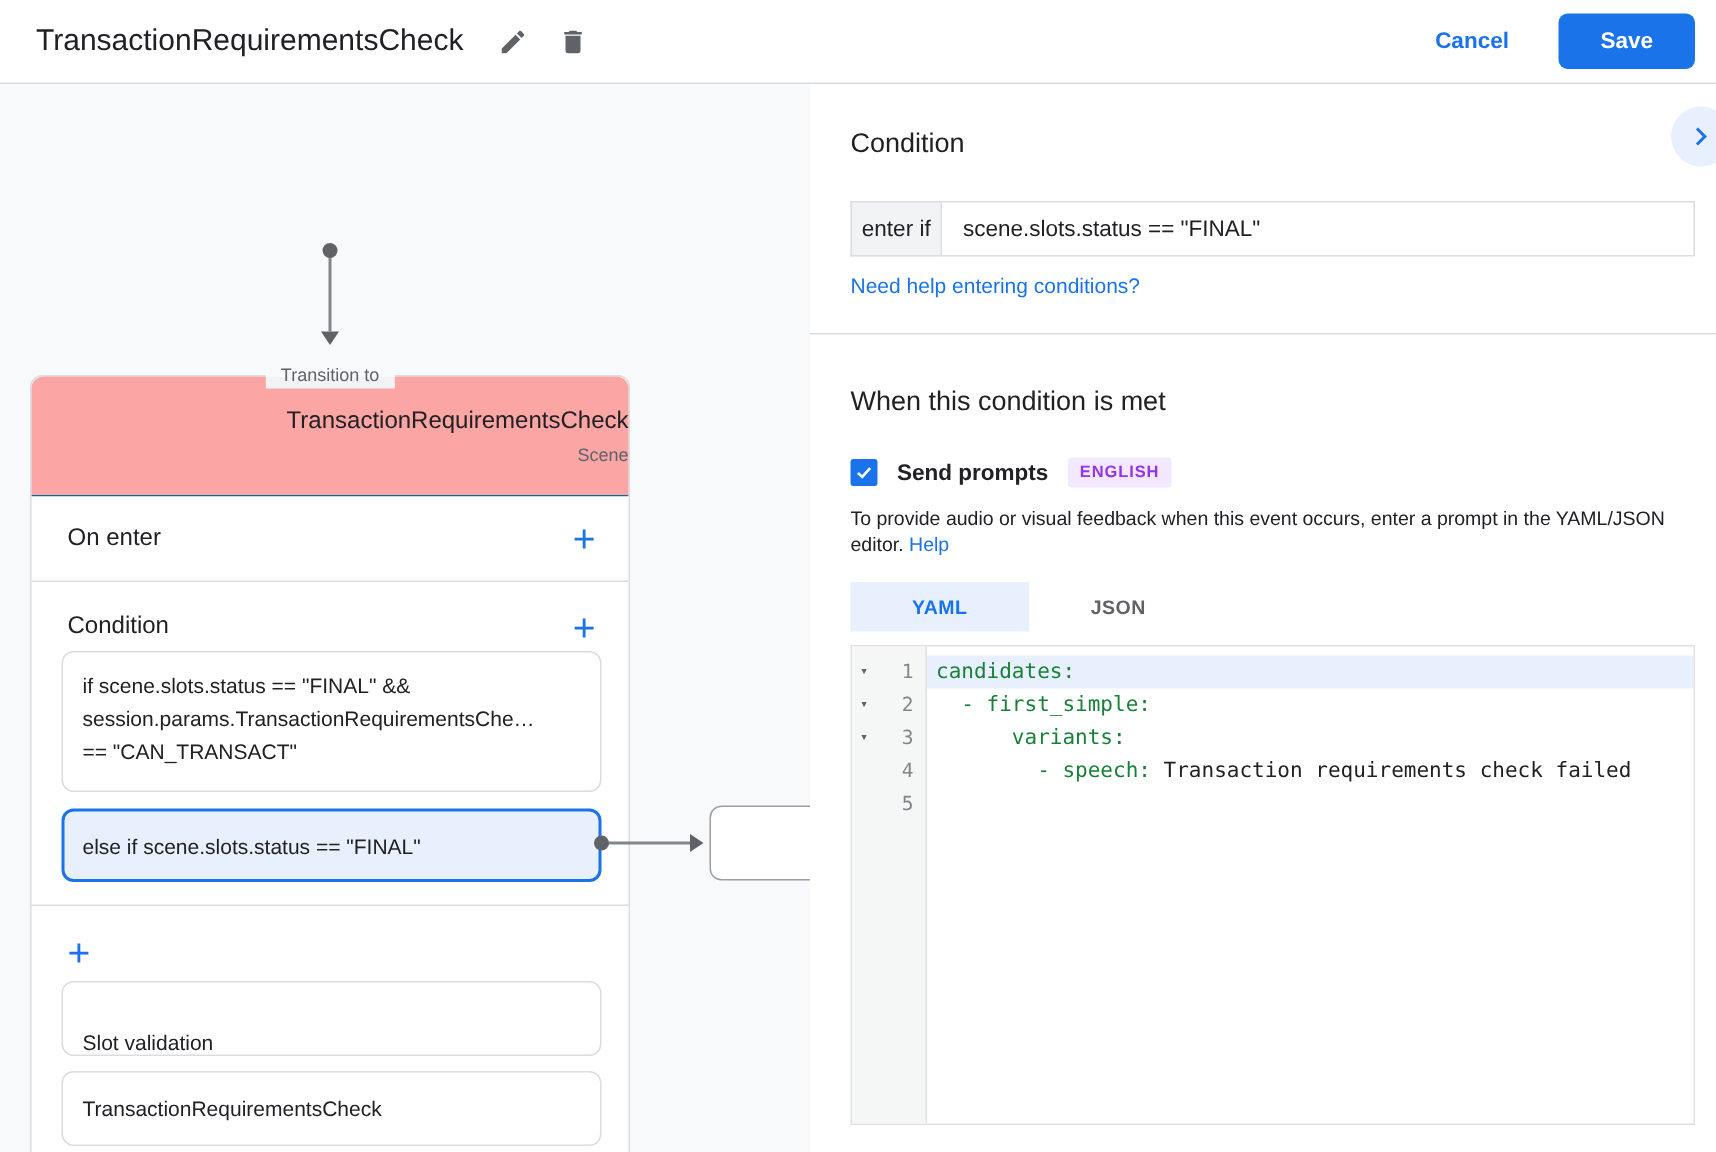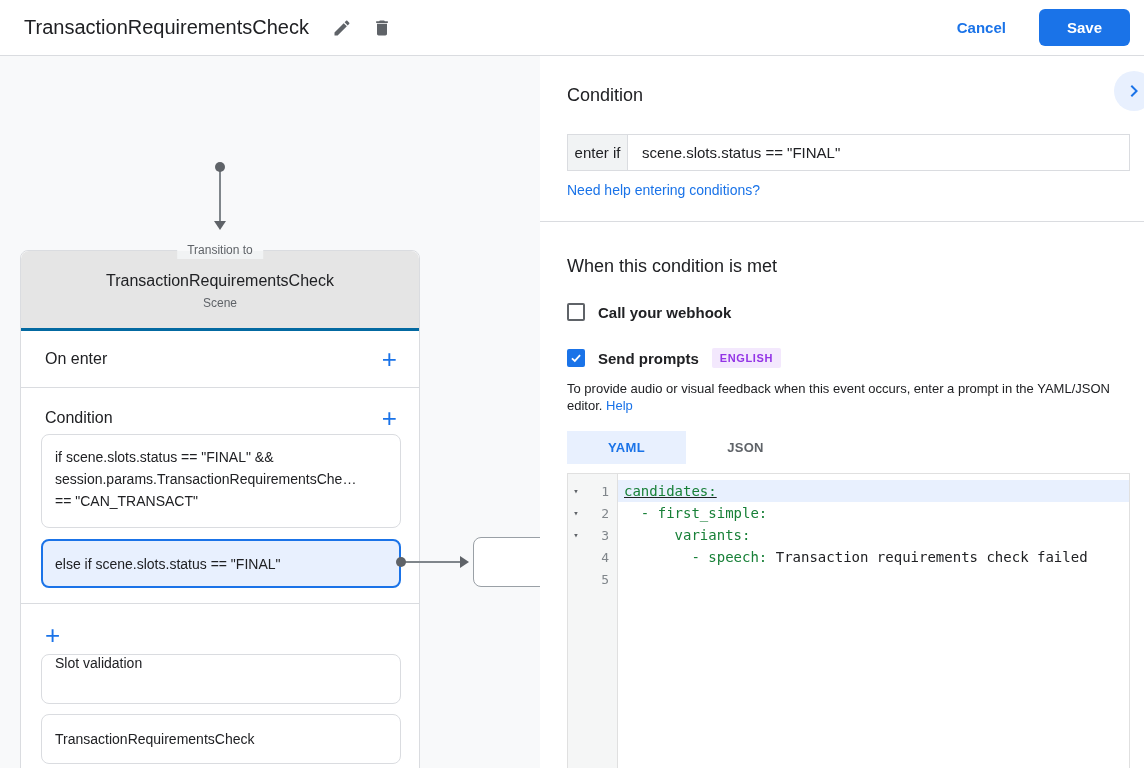--- a/index.html
+++ b/index.html
@@ -37,40 +37,40 @@
   .dot { position:absolute; width:10px; height:10px; border-radius:50%; background:#5f6368; z-index:3; }
   .vline { position:absolute; width:2px; background:#80868b; z-index:2; }
   .hline { position:absolute; height:2px; background:#80868b; z-index:2; }
   .arrow-down { position:absolute; width:0; height:0; border-left:6px solid transparent;
     border-right:6px solid transparent; border-top:9px solid #5f6368; z-index:2; }
   .arrow-right { position:absolute; width:0; height:0; border-top:6px solid transparent;
     border-bottom:6px solid transparent; border-left:9px solid #5f6368; z-index:2; }
 
   .scene-card { left:20px; top:194px; width:400px; height:640px; }
   .scene-card .card-header { position:absolute; top:0; left:0; right:0; height:80px;
-    background:#e5e5e5; border-bottom:3px solid #0369a1; border-radius:8px 8px 0 0; text-align:center; }
+    background:#fca5a5; border-bottom:1px solid #0369a1; border-radius:8px 8px 0 0; text-align:right; }
   .card-title { margin-top:21px; font-size:16px; color:#202124; }
   .card-subtitle { margin-top:6px; font-size:12px; color:#5f6368; }
 
   .section-row { position:absolute; left:0; right:0; display:flex; align-items:center;
     padding:0 22px 0 24px; }
   .section-label { font-size:16px; color:#202124; flex:1; }
   .plus-icon { color:#1a73e8; font-size:26px; font-weight:400; line-height:22px; cursor:pointer; }
 
   .row-on-enter { top:80px; height:57px; border-bottom:1px solid #dadce0; }
   .row-condition-header { top:137px; height:46px; padding-top:14px; }
   .row-slot-header { top:358px; height:37px; padding-top:14px; }
   .condition-divider { position:absolute; top:352px; left:0; right:0; height:1px; background:#dadce0; }
 
   .inner-box { position:absolute; left:20px; width:360px; background:#fff;
     border:1px solid #dadce0; border-radius:8px; font-size:14px; color:#202124; }
   .cond-box-1 { top:183px; height:94px; padding:11px 12px 0 13px; line-height:22px; }
   .cond-box-2 { top:288px; height:49px; background:#e8f0fe; border:2px solid #1a73e8;
     display:flex; align-items:center; padding-left:12px; }
-  .slot-box-1 { top:403px; height:50px; display:flex; align-items:flex-start; padding-left:13px; }
+  .slot-box-1 { top:403px; height:50px; display:flex; align-items:flex-end; padding-left:13px; }
   .slot-box-2 { top:463px; height:50px; display:flex; align-items:center; padding-left:13px; }
 
   .node-box { left:473px; top:481px; width:100px; height:50px; border-color:#9aa0a6; }
 
   
   .expand-btn { position:absolute; top:15px; right:-10px; width:40px; height:40px; border-radius:50%;
     background:#e8f0fe; border:none; cursor:pointer; display:flex; align-items:center; justify-content:center; }
   .expand-btn svg { width:24px; height:24px; fill:#1a73e8; }
 
   .panel-h1 { margin-top:29px; font-size:18px; font-weight:400; color:#202124; line-height:21px; }
@@ -109,21 +109,21 @@
   .editor-tab.active { background:#e8f0fe; color:#1a73e8; }
 
   .code-editor { margin-top:9px; width:563px; height:320px; border:1px solid #e0e0e0;
     display:flex; background:#fff; font-family:"DejaVu Sans Mono", monospace; font-size:14px; }
   .gutter { width:50px; background:#f5f6f6; border-right:1px solid #e0e0e0; flex:none; padding-top:6px; }
   .gutter-row { display:flex; height:22px; align-items:center; }
   .fold { width:16px; text-align:center; font-size:9px; color:#5f6368; cursor:pointer; }
   .lineno { flex:1; text-align:right; padding-right:8px; font-size:13px; color:#80868b; }
   .code-area { flex:1; padding-top:6px; overflow:hidden; }
   .code-line { height:22px; line-height:22px; white-space:pre; padding-left:6px; }
-  .code-line.hl { background:#e8f0fe;text-decoration:underline; }
+  .code-line.hl { background:#e8f0fe; }
   .yaml-key { color:#188038; }
   .yaml-text { color:#202124; }
 </style>
 </head>
 <body>
 
 <div class="topbar">
   <div class="page-title">TransactionRequirementsCheck</div>
   <div class="title-icons">
     <div class="icon-btn">
@@ -212,24 +212,20 @@
       <div class="cond-prefix">enter if</div>
       <input class="cond-input" type="text" value="scene.slots.status == &quot;FINAL&quot;" style="">
     </div>
 
     <a class="help-link">Need help entering conditions?</a>
 
     <div class="panel-divider"></div>
 
     <div class="panel-h2">When this condition is met</div>
 
-    <div class="check-row row-webhook">
-      <div class="checkbox"></div>
-      <div class="check-label">Call your webhook</div>
-    </div>
 
     <div class="check-row row-prompts">
       <div class="checkbox checked">
         <svg viewBox="0 0 24 24">
             <polyline points="5,12.5 10,17 19,7"></polyline>
           </svg>
       </div>
       <div class="check-label">Send prompts</div>
       <div class="lang-badge">ENGLISH</div>
     </div>

